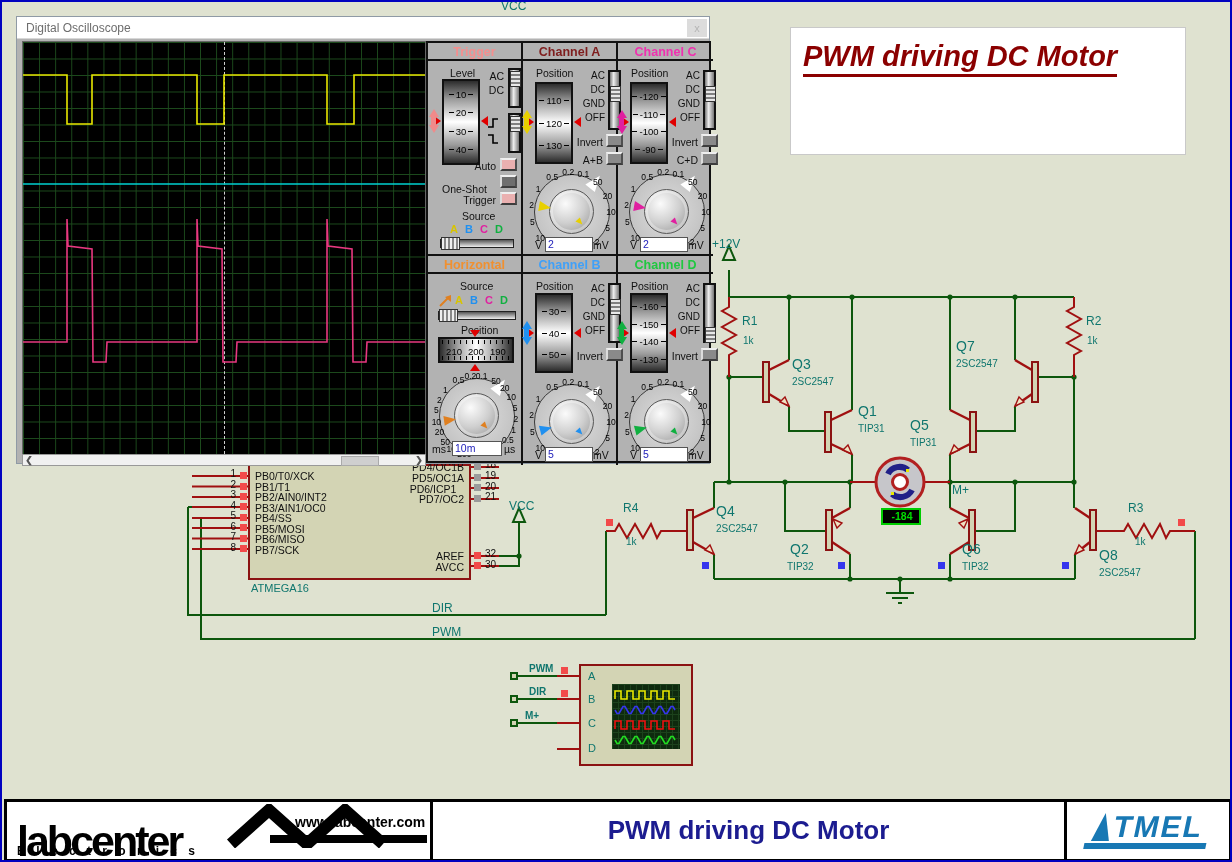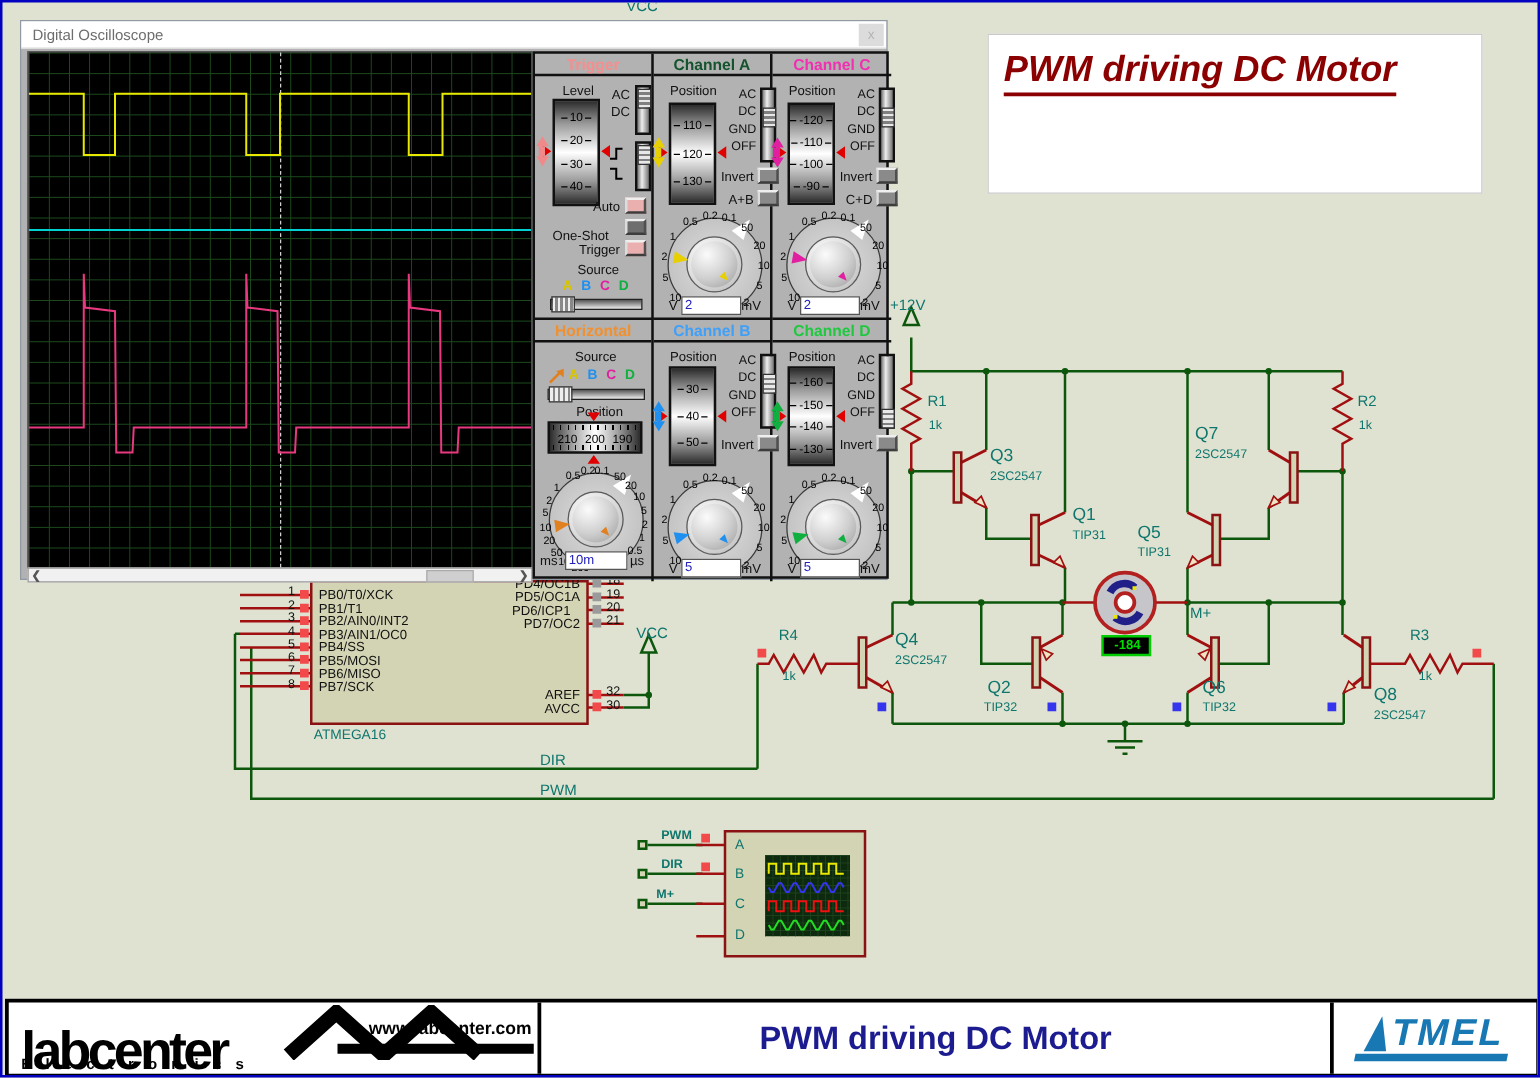--- a/index.html
+++ b/index.html
@@ -447,21 +447,21 @@
       <div class="plabel" style="left:34px;top:167px">Source</div>
       <div class="abcd" style="left:22px;top:180px;color:#d8c400">A</div>
       <div class="abcd" style="left:37px;top:180px;color:#2090f0">B</div>
       <div class="abcd" style="left:52px;top:180px;color:#e020a0">C</div>
       <div class="abcd" style="left:67px;top:180px;color:#10b040">D</div>
       <div class="hslider" style="left:12px;top:196px;width:72px"></div>
       <div class="hhdl" style="left:13px;top:194px"></div>
     </div>
 
     <div class="sect" style="left:95px;top:0;height:213px">
-      <div class="shead" style="color:#14532d">Channel A</div>
+      <div class="shead" style="color:#7f1d1d">Channel A</div>
       <div class="plabel" style="left:13px;top:24px">Position</div>
       <div class="vgauge" style="left:12px;top:39px;height:82px">
         <div class="gt">
             <i></i>
             <span>110</span>
             <i></i>
           </div>
         <div class="gt">
             <i></i>
             <span>120</span>

